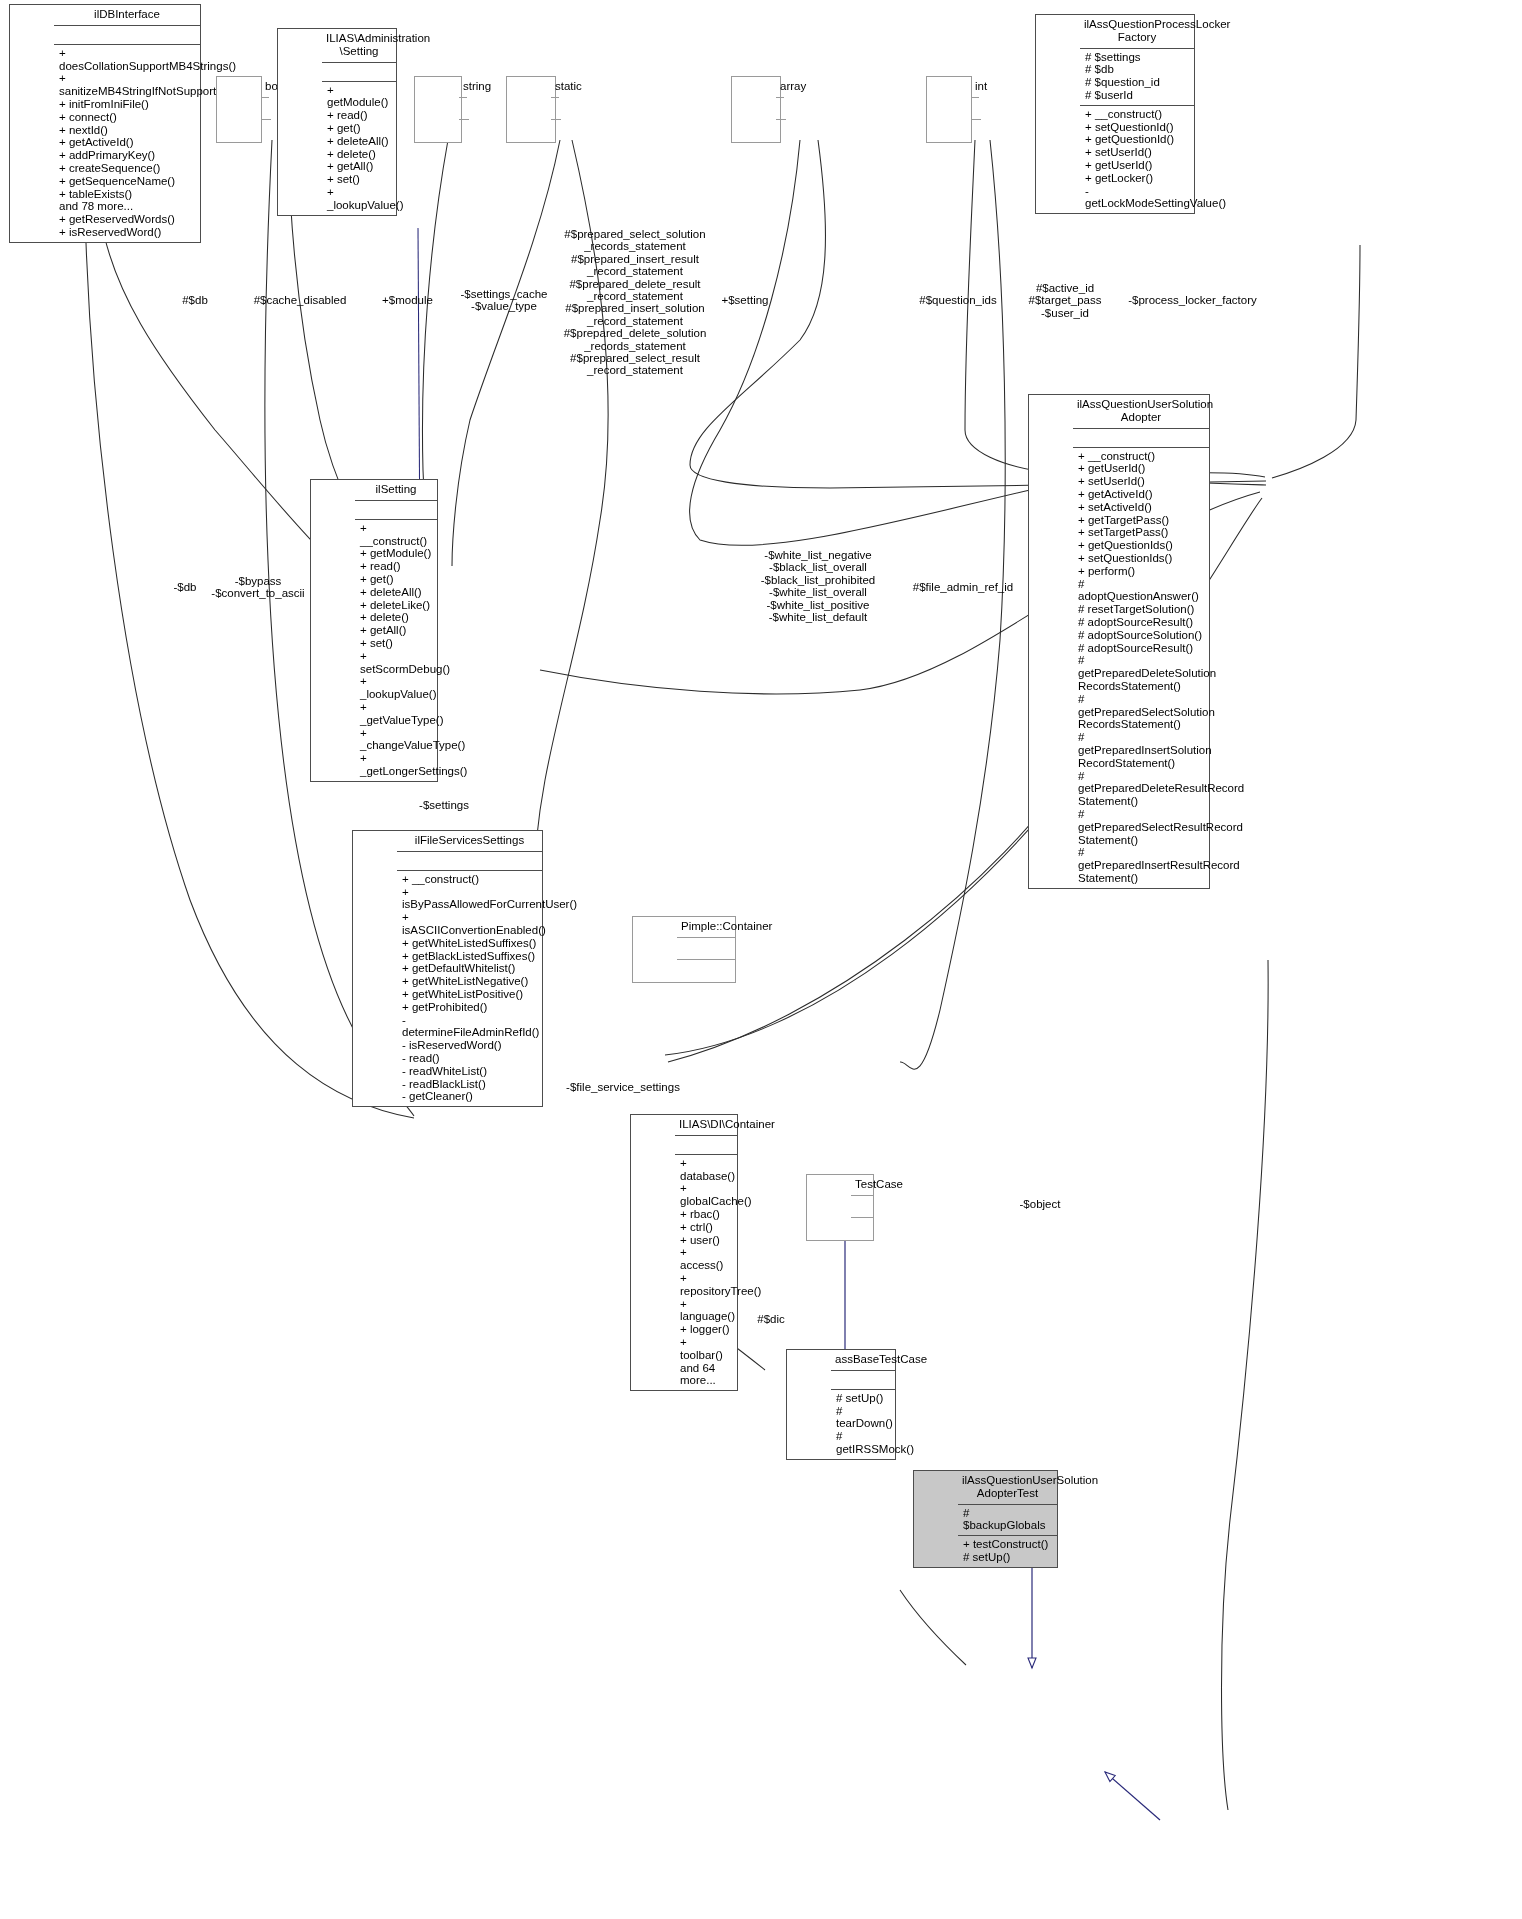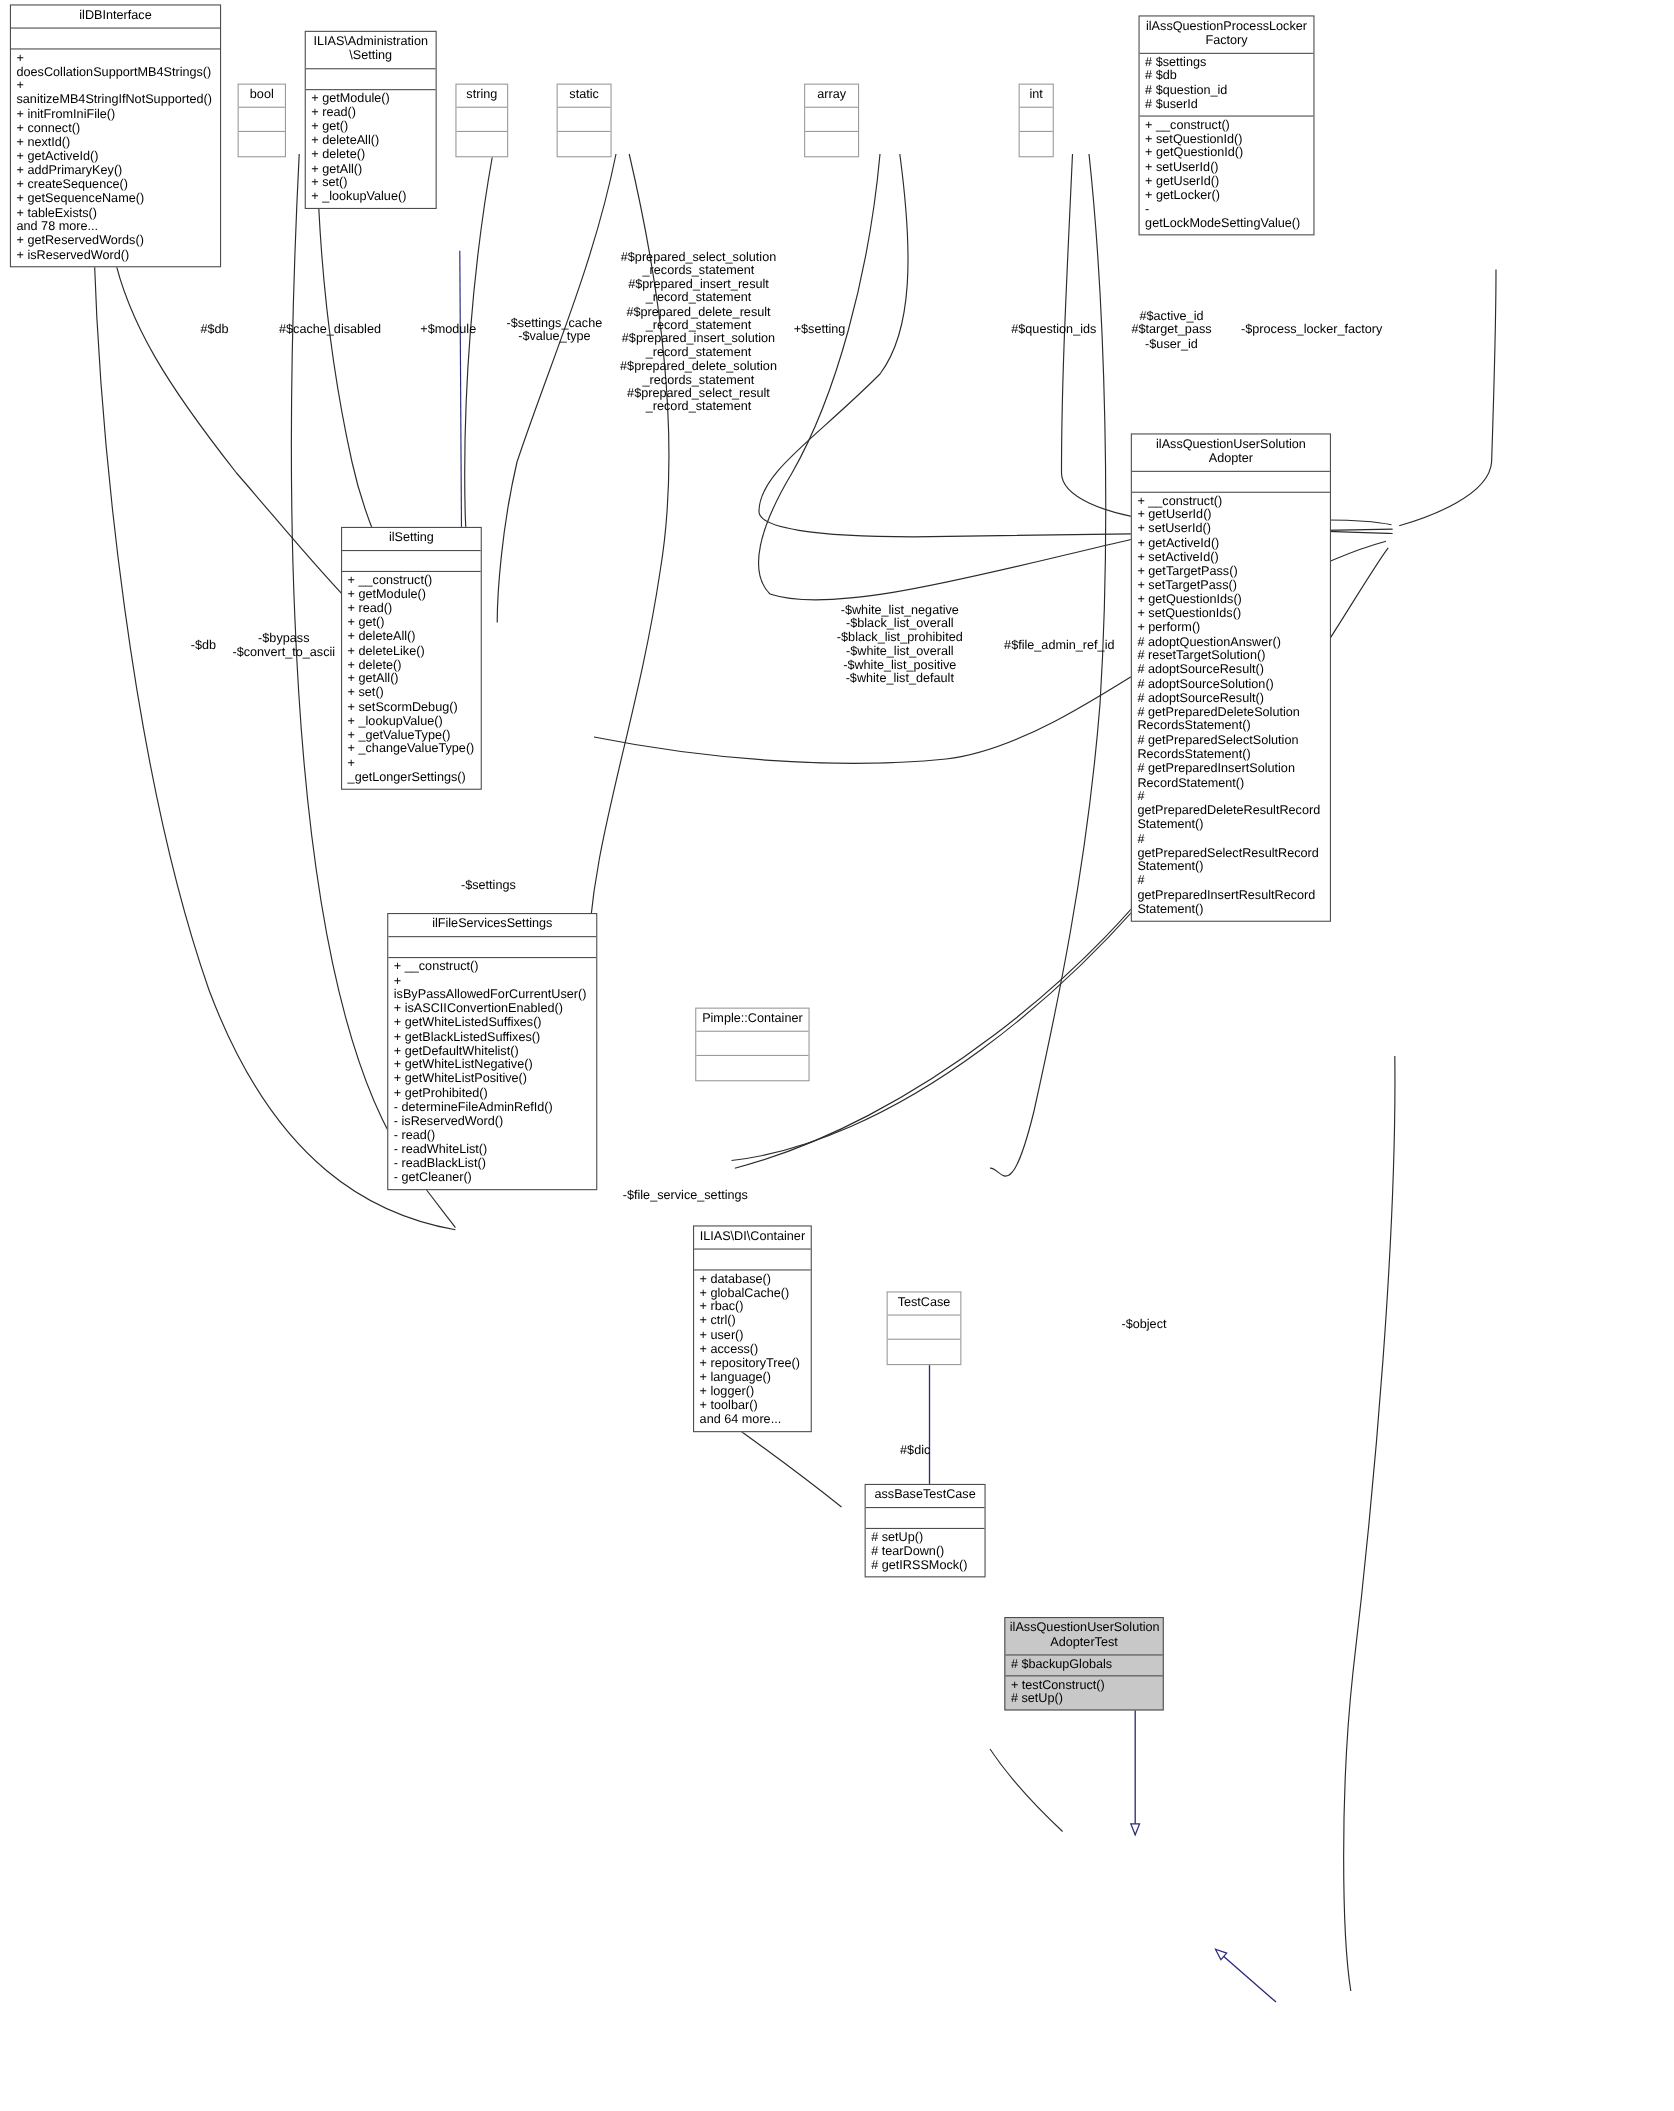--- a/index.html
+++ b/index.html
@@ -25,20 +25,21 @@
   }
   .uml-box {
     position: absolute;
     box-sizing: border-box;
     border: 1px solid #4d4d4d;
     background: #ffffff;
     font-size: 11.5px;
     line-height: 12.8px;
     color: #000000;
     z-index: 5;
+    padding-left: 44px;
   }
   .uml-box.filled { background: #c8c8c8; }
   .uml-box.lite { border: 1px solid #9a9a9a; }
   .uml-title {
     text-align: center;
     padding: 3px 4px 4px 4px;
     border-bottom: 1px solid #4d4d4d;
     white-space: pre-line;
   }
   .uml-box.lite .uml-title { border-bottom: 1px solid #9a9a9a; }
@@ -377,16 +378,16 @@
 -$convert_to_ascii</div>
   <div class="edge-label" style="left:748px; top:549px; width:140px;">-$white_list_negative
 -$black_list_overall
 -$black_list_prohibited
 -$white_list_overall
 -$white_list_positive
 -$white_list_default</div>
   <div class="edge-label" style="left:898px; top:581px; width:130px;">#$file_admin_ref_id</div>
   <div class="edge-label" style="left:394px; top:799px; width:100px;">-$settings</div>
   <div class="edge-label" style="left:548px; top:1081px; width:150px;">-$file_service_settings</div>
-  <div class="edge-label" style="left:797px; top:1313px; width:70px;">#$dic</div>
+  <div class="edge-label" style="left:736px; top:1313px; width:70px;">#$dic</div>
   <div class="edge-label" style="left:1000px; top:1198px; width:80px;">-$object</div>
 
 </div>
 
 </body></html>

